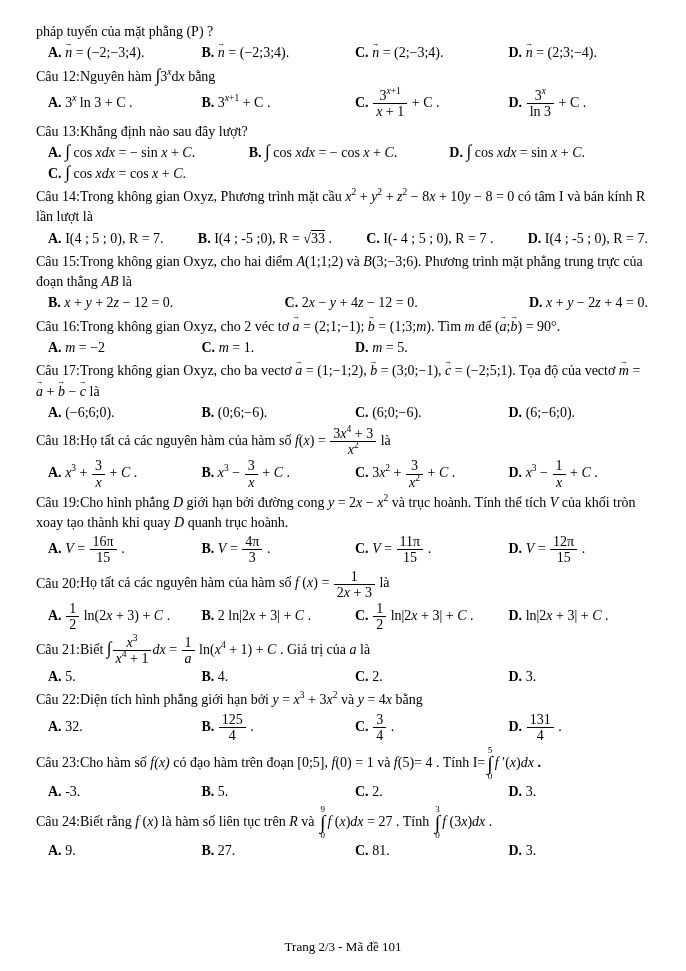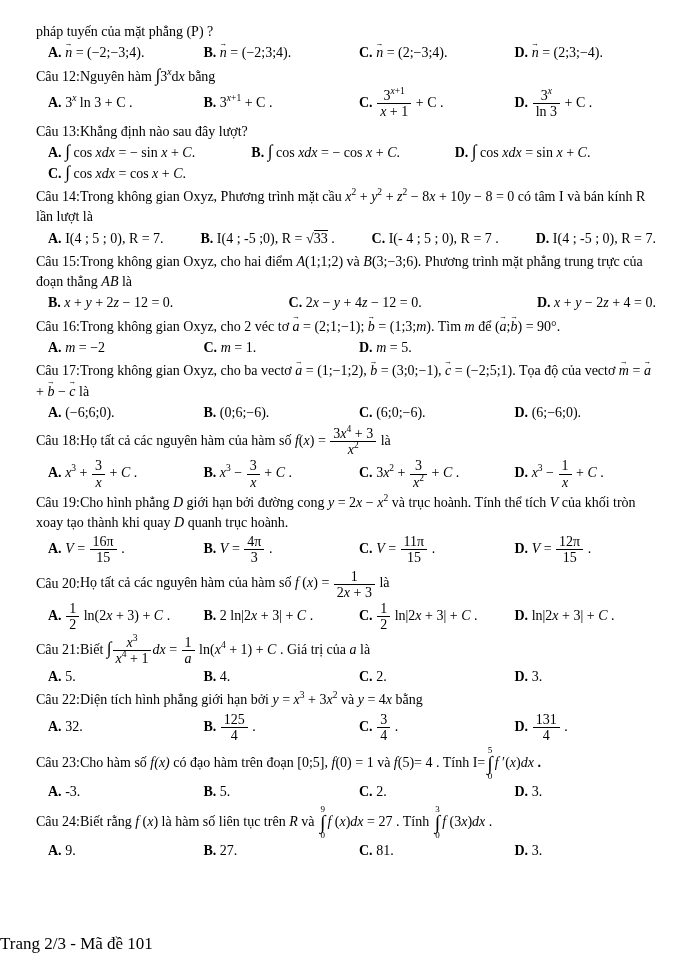--- a/index.html
+++ b/index.html
@@ -6,21 +6,21 @@
   body { font-family:"Liberation Serif", serif; }
   .page {
     position:relative;
     width:686px; height:971px;
     margin:0 auto;
     background:#ffffff;
     color:#000;
     font-size:14px;
     line-height:1.45;
     box-sizing:border-box;
-    padding:22px 28px 40px 36px;
+    padding:22px 36px 40px 36px;
     overflow:hidden;
   }
   .question { margin:0 0 3px 0; }
   .qtext-line { margin:0; }
   .qlabel { font-weight:normal; }
   .qlabel:empty { display:none; margin:0; }
   .options { margin:1px 0 3px 12px; }
   .opts-row4 { display:grid; grid-template-columns:repeat(4,1fr); column-gap:12px; align-items:center; }
   .opts-row2 { display:grid; grid-template-columns:repeat(3,1fr); align-items:center; }
   .opts-inline { display:flex; justify-content:space-between; align-items:flex-end; }
@@ -37,21 +37,21 @@
   .ib { display:inline-flex; flex-direction:column; align-items:center; vertical-align:middle; line-height:1; margin:0 2px; }
   .ib .bt, .ib .bb { font-size:9px; line-height:1; }
   .ib .is { font-size:20px; line-height:0.85; }
   .vec { font-style:italic; position:relative; display:inline-block; }
   .vec::after { content:"\2192"; position:absolute; top:-0.72em; left:50%; transform:translateX(-50%); font-size:0.55em; font-style:normal; }
   .rt { white-space:nowrap; }
   .rt .rtb { border-top:1px solid #000; }
 
   .footer {
     position:absolute; left:0; right:0; bottom:14px;
-    text-align:left; font-size:17px;
+    text-align:center; font-size:13px;
   }
 </style>
 </head>
 <body>
 
 <div class="page">
   <div id="questions">
   <div class="question">
     <p class="qtext-line"><span class="qbody">pháp tuyến của mặt phẳng (P) ?</span></p>
     <div class="options opts-row4">

